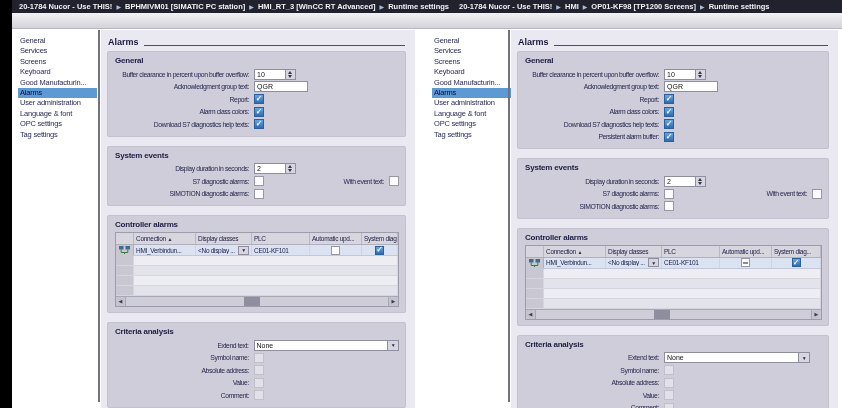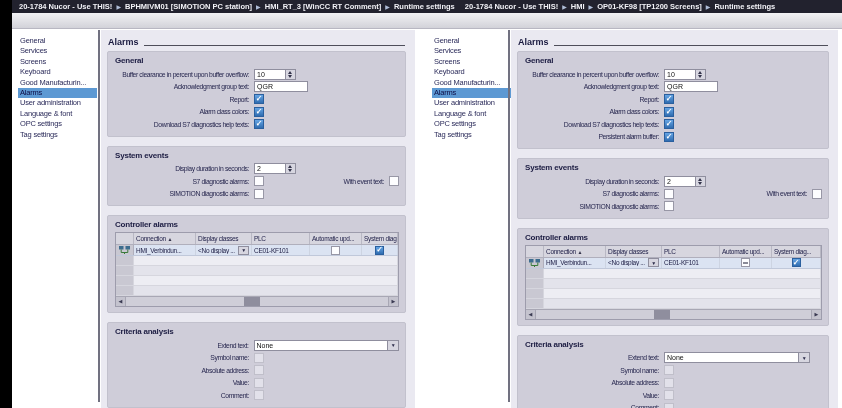--- a/index.html
+++ b/index.html
@@ -96,23 +96,23 @@
           line-height:9px; cursor:pointer; flex:none; }
   .sbtn.l { border-right:1px solid #a8a7b4; } .sbtn.r { border-left:1px solid #a8a7b4; margin-left:auto; }
   .sthumb { width:16px; margin-left:118px; background:#8f8e9e; cursor:grab; }
 </style>
 </head>
 <body>
 
 <div class="topbar">
   <span class="crumb">20-1784 Nucor - Use THIS!</span>
   <span class="sep">▶</span>
-  <span class="crumb">BPHMIVM01 [SIMOTION PC station]</span>
-  <span class="sep">▶</span>
-  <span class="crumb">HMI_RT_3 [WinCC RT Comment]</span>
+  <span class="crumb">BPHMIVM01 [SIMATIC PC station]</span>
+  <span class="sep">▶</span>
+  <span class="crumb">HMI_RT_3 [WinCC RT Advanced]</span>
   <span class="sep">▶</span>
   <span class="crumb">Runtime settings</span>
   <span class="crumb-gap"></span>
   <span class="crumb">20-1784 Nucor - Use THIS!</span>
   <span class="sep">▶</span>
   <span class="crumb">HMI</span>
   <span class="sep">▶</span>
   <span class="crumb">OP01-KF98 [TP1200 Screens]</span>
   <span class="sep">▶</span>
   <span class="crumb">Runtime settings</span>

